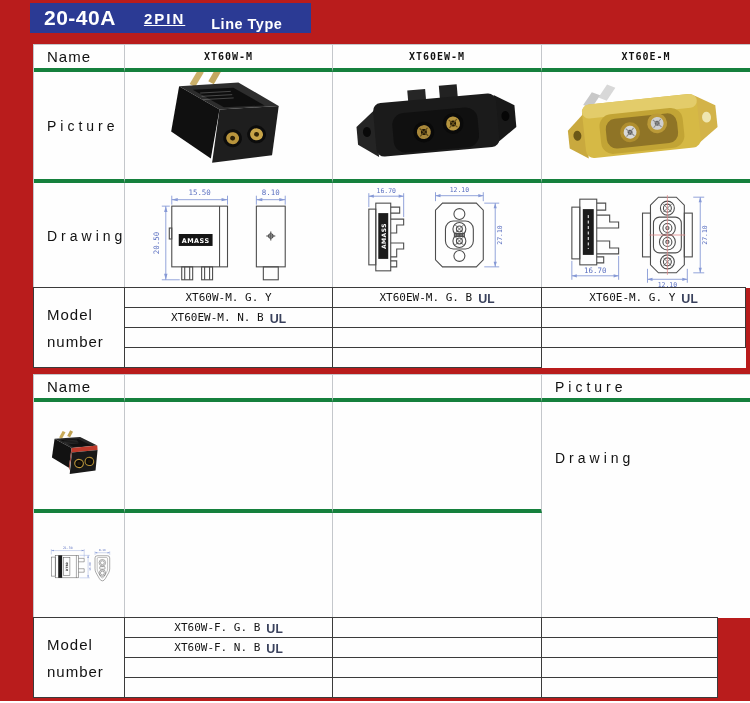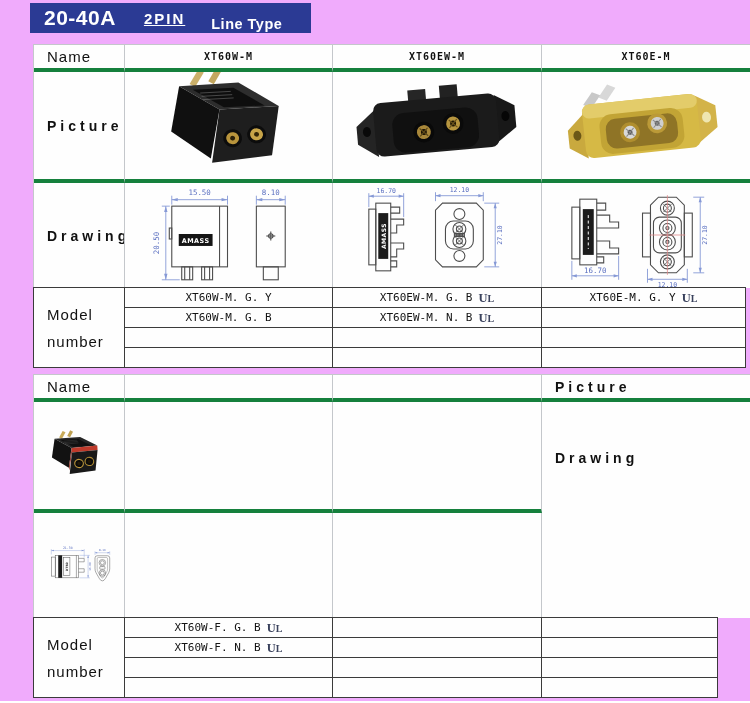--- a/index.html
+++ b/index.html
@@ -1,48 +1,48 @@
 <!DOCTYPE html>
 <html><head>
 <meta charset="utf-8">
 <style>
   html,body { margin:0; padding:0; background:#ffffff; }
-  .page { position:relative; width:750px; height:701px; background:#f0abfc; overflow:hidden;
+  .page { position:relative; width:750px; height:701px; background:#b91c1c; overflow:hidden;
           font-family:"Liberation Sans", sans-serif; color:#111; }
 
   
   .hdr { position:absolute; left:30px; top:3px; width:281px; height:30px; background:#2b3a94;
          display:flex; align-items:center; padding-left:14px; box-sizing:border-box; }
   .hdr .amp  { color:#fff; font-size:21px; font-weight:bold; letter-spacing:0.5px; }
   .hdr .pin  { color:#fff; font-size:15px; font-weight:bold; letter-spacing:2px; margin-left:28px;text-decoration:underline; }
   .hdr .typ  { color:#fff; font-size:14.5px; font-weight:bold; letter-spacing:0.5px; margin-left:26px;margin-top:12px; }
 
   
   .tbl { position:absolute; left:33px; display:grid; grid-template-columns:91px 208px 209px 209px;
          grid-template-rows:27px 111px 105px; border-top:1px solid #c4c7cb; border-left:1px solid #c4c7cb;
          background:#fefefe; }
   .tbl > div { border-right:1px solid #c4c7cb; border-bottom:4px solid #15803d; box-sizing:border-box;
                display:flex; align-items:center; justify-content:center; overflow:hidden; }
   .tbl > div.nb { border-bottom:none; }
   .rlabel { justify-content:flex-start !important; padding-left:13px; font-size:15px; letter-spacing:1px; }
-  .ls-wide { letter-spacing:4px; font-size:14px;font-weight:bold; }
+  .ls-wide { letter-spacing:4px; font-size:14px; }
   .chead { font-family:"DejaVu Sans Mono", monospace; font-size:10px; font-weight:bold; letter-spacing:1px; }
 
   
   .mtbl { position:absolute; left:33px; display:grid; grid-template-rows:repeat(4,20px);
           border-top:1.5px solid #3b3b3b; border-left:1.5px solid #3b3b3b; background:#fefefe; }
   #m1 { grid-template-columns:91px 208px 209px 204px; }
   #m2 { grid-template-columns:91px 208px 209px 176px; }
   .mtbl > div { border-right:1.5px solid #3b3b3b; border-bottom:1.5px solid #3b3b3b; box-sizing:border-box;
                 display:flex; align-items:center; justify-content:center; }
   .mlabel { grid-row:1 / span 4; flex-direction:column; align-items:flex-start !important;
             justify-content:center !important; gap:10px; padding-left:13px; font-size:15px; letter-spacing:1px; }
   .mtext { font-family:"DejaVu Sans Mono", monospace; font-size:11px; font-weight:normal; color:#141414; }
-  .cert { display:inline-block; margin-left:6px; font-family:Liberation Serif, serif; font-weight:bold;
-          color:#39415c; font-size:10px; transform:translateY(1px); }
+  .cert { display:inline-block; margin-left:6px; font-family:Liberation Sans, sans-serif; font-weight:bold;
+          color:#39415c; font-size:12px; transform:translateY(1px); }
   .cert::first-letter { font-size:12.5px; }
   .cert:empty { display:none; }
 
   
   .pl { stroke:#4d4d4d; stroke-width:1.1; fill:none; }
   .dl { stroke:#8699d6; stroke-width:0.9; fill:none; }
   .ar { fill:#8699d6; stroke:none; }
   .dt { fill:#5a6fc0; font-family:"DejaVu Sans Mono", monospace; font-size:7.5px; }
   .wl { fill:#ffffff; font-family:"DejaVu Sans", sans-serif; font-size:6.5px; font-weight:bold; letter-spacing:0.5px; }
   .bl { fill:#222222; font-family:"DejaVu Sans", sans-serif; font-size:7px; font-weight:bold; }
@@ -304,23 +304,20 @@
       </div>
     <div>
         <span class="mtext">XT60EW-M. G. B</span>
         <span class="cert">UL</span>
       </div>
     <div>
         <span class="mtext">XT60E-M. G. Y</span>
         <span class="cert">UL</span>
       </div>
     <div>
-        <span class="mtext">XT60W-M. G. B</span>
-      </div>
-    <div>
         <span class="mtext">XT60EW-M. N. B</span>
         <span class="cert">UL</span>
       </div>
     <div>
         <span class="mtext"></span>
       </div>
     <div>
         <span class="mtext"></span>
       </div>
     <div>

